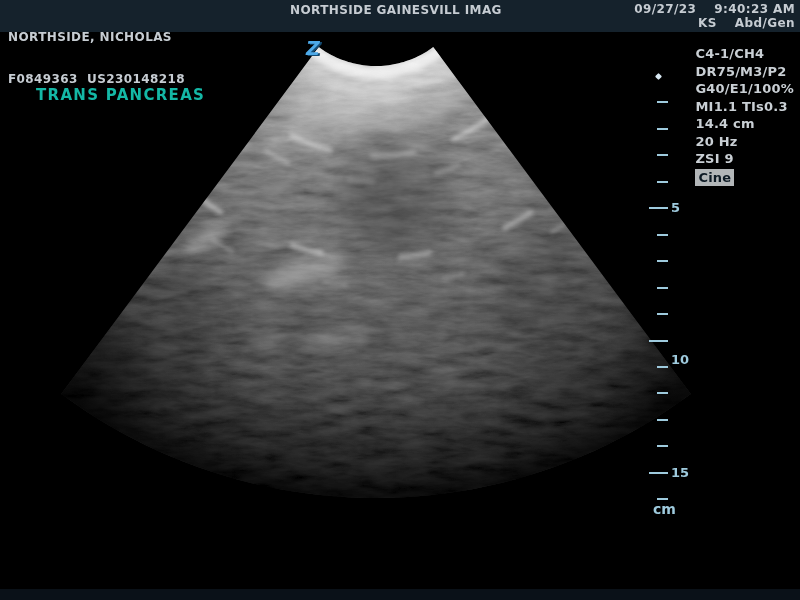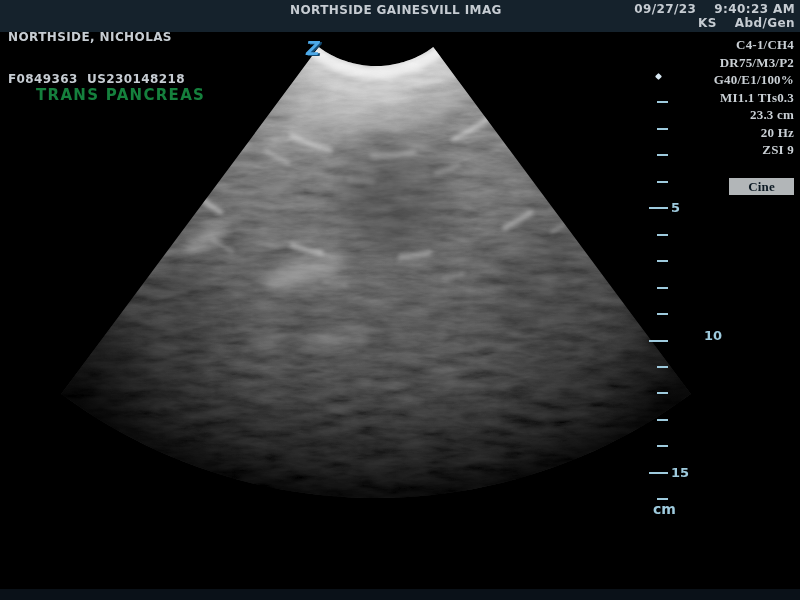--- a/index.html
+++ b/index.html
@@ -17,35 +17,35 @@
   #topbar .col-left{position:absolute;left:8px;top:2px;line-height:14px;white-space:pre;}
   #topbar .col-center{position:absolute;left:290px;top:3px;line-height:14px;}
   #topbar .col-right{position:absolute;right:5px;top:2px;line-height:14px;text-align:right;}
   #topbar .rrow{display:flex;justify-content:flex-end;}
   #topbar .rrow1{column-gap:18px;margin-left:16px;}
   #topbar .rrow2{column-gap:18px;}
   
   #fan-svg{position:absolute;left:0;top:0;}
   
   #annotation{
-    position:absolute;left:36px;top:86px;color:#15803d;font-size:15px;
+    position:absolute;left:36px;top:86px;color:#14b8a6;font-size:15px;
     font-weight:600;letter-spacing:1.3px;z-index:6;
   }
   #logo-z{
     position:absolute;left:306px;top:37px;z-index:6;
     font-size:19px;font-weight:bold;font-style:italic;
     color:var(--logo-blue,#4da9e8);text-shadow:2px 1px 0 #134a72;
   }
   #settings-panel{
-    position:absolute;right:6px;top:36px;z-index:6;text-align:right;
+    position:absolute;right:6px;top:45px;z-index:6;text-align:left;
     color:var(--panel-text,#c9cfd4);font-size:13px;font-weight:bold;
-    line-height:17.5px;letter-spacing:.2px;font-family:Liberation Serif, serif;
+    line-height:17.5px;letter-spacing:.2px;
   }
   #cine-indicator{
-    display:inline-block;margin-top:19px;padding:0 19px;
+    display:inline-block;margin-top:1px;padding:0 3px;
     background:var(--cine-bg,#b2b6b8);color:var(--cine-text,#0d1a24);
   }
   
   #depth-ruler{position:absolute;left:0;top:0;width:800px;height:600px;z-index:5;pointer-events:none;}
   .tick{position:absolute;height:2px;background:var(--ruler-accent,#9ecadd);}
   .tick.minor{left:657px;width:11px;}
   .tick.major{left:649px;width:19px;}
   .tick-label{
     position:absolute;left:671px;color:var(--ruler-accent,#9ecadd);
     font-size:13px;font-weight:bold;line-height:16px;
@@ -139,21 +139,21 @@
 
   <div id="annotation">TRANS PANCREAS</div>
 
   <div id="logo-z">Z</div>
 
   <div id="settings-panel">
     <div>C4-1/CH4</div>
     <div>DR75/M3/P2</div>
     <div>G40/E1/100%</div>
     <div>MI1.1  TIs0.3</div>
-    <div>23.3 cm</div>
+    <div>14.4 cm</div>
     <div>20 Hz</div>
     <div>ZSI 9</div>
     <div>
       <span id="cine-indicator">Cine</span>
     </div>
   </div>
 
   <div id="depth-ruler">
     <div id="focal-marker"></div>
     <div id="ruler-unit">cm</div>
@@ -161,21 +161,21 @@
       <div class="tick minor" style="top: 127.9px;"></div>
       <div class="tick minor" style="top: 154.35px;"></div>
       <div class="tick minor" style="top: 180.8px;"></div>
       <div class="tick major" style="top: 207.25px;"></div>
       <div class="tick-label" style="top: 200.25px;">5</div>
       <div class="tick minor" style="top: 233.7px;"></div>
       <div class="tick minor" style="top: 260.15px;"></div>
       <div class="tick minor" style="top: 286.6px;"></div>
       <div class="tick minor" style="top: 313.05px;"></div>
       <div class="tick major" style="top: 339.5px;"></div>
-      <div class="tick-label" style="top: 328px; margin-left: 33px;">10</div>
+      <div class="tick-label" style="top: 352px;">10</div>
       <div class="tick minor" style="top: 365.95px;"></div>
       <div class="tick minor" style="top: 392.4px;"></div>
       <div class="tick minor" style="top: 418.85px;"></div>
       <div class="tick minor" style="top: 445.3px;"></div>
       <div class="tick major" style="top: 471.75px;"></div>
       <div class="tick-label" style="top: 464.75px;">15</div>
       <div class="tick minor" style="top: 498.2px;"></div>
     </div>
 
   <div id="bottombar"></div>

